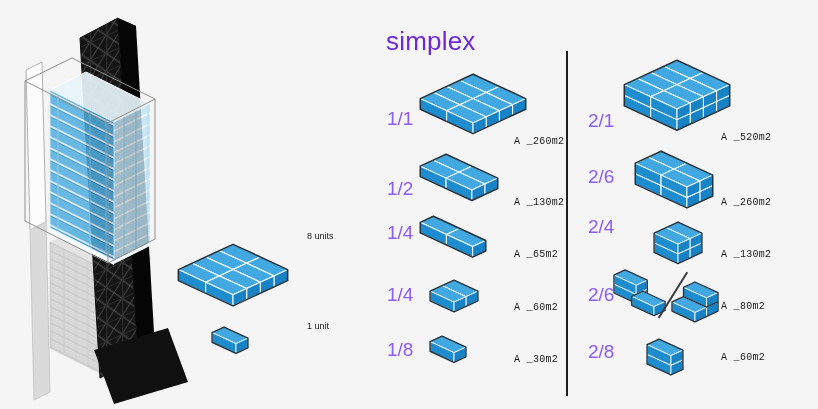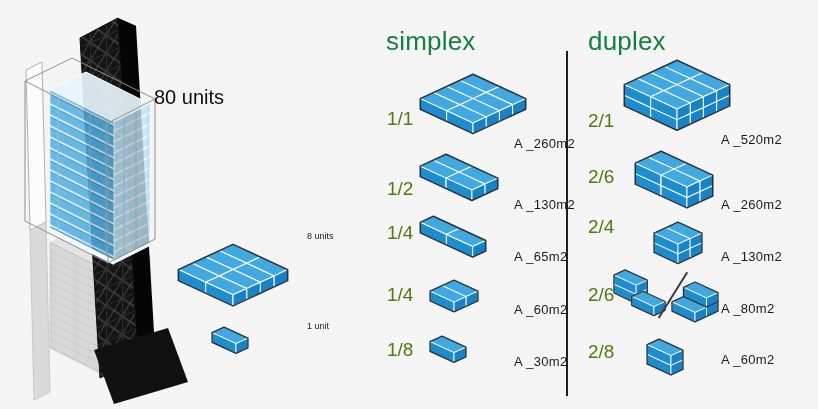--- a/index.html
+++ b/index.html
@@ -1,21 +1,21 @@
 <!DOCTYPE html>
 <html><head>
 <meta charset="utf-8">
 <style>
   html,body{margin:0;padding:0;}
   body{font-family:"Liberation Sans","DejaVu Sans",sans-serif;background:#ffffff;}
   .stage{position:relative;width:818px;height:409px;background:#f5f5f5;overflow:hidden;}
   .abs{position:absolute;}
-  .col-title{font-size:26px;color:#15803d;letter-spacing:0.2px;}
-  .fraction{font-size:19px;color:#4d7c0f;}
-  .area-label{font-size:13px;color:#1a1a1a;letter-spacing:0.3px;}
+  .col-title{font-size:26px;color:#6d28d9;letter-spacing:0.2px;}
+  .fraction{font-size:19px;color:#8b5cf6;}
+  .area-label{font-size:10px;color:#1a1a1a;letter-spacing:0.3px;font-family:Liberation Mono, monospace;}
   .big-label{font-size:20px;color:#0e0e0e;}
   .small-label{font-size:9px;color:#1a1a1a;margin-left:25px;}
   .divider{width:2px;background:#1f1f1f;}
   .slash{width:1.6px;background:#3a3a3a;transform:rotate(32deg);}
   svg{display:block;}
 </style>
 </head>
 <body>
 
 <div class="stage">
@@ -75,21 +75,20 @@
       <polygon points="40,222 104,254 104,259 40,227" fill="#f6fbfe"></polygon>
       <polygon points="104,254 140,236 140,240 104,258" fill="#eef7fc"></polygon>
     </g>
 
     <g stroke="#8f8f8f" fill="none" stroke-width="1">
       <polygon points="62,52 145,93 98,117 15,75"></polygon>
       <path d="M15,75 L15,215 L98,257 L145,233 L145,93 M98,117 L98,257"></path>
     </g>
   </svg>
 
-  <div class="abs big-label" style="left:154px;top:86px">80 units</div>
 
   <svg class="abs" style="left:176px;top:242px;width:114px" viewBox="-72.28 -17 144.56 84">
       <polygon points="0.00,-14.00 34.64,2.00 17.32,10.00 -17.32,-6.00" fill="#41a8e1" stroke="#f2f8fc" stroke-width="1.4" stroke-linejoin="round"></polygon>
       <polygon points="-17.32,8.00 17.32,24.00 17.32,10.00 -17.32,-6.00" fill="#1d8dd0" stroke="#f2f8fc" stroke-width="1.4" stroke-linejoin="round"></polygon>
       <polygon points="34.64,16.00 17.32,24.00 17.32,10.00 34.64,2.00" fill="#1783c6" stroke="#f2f8fc" stroke-width="1.4" stroke-linejoin="round"></polygon>
       <polygon points="-17.32,-6.00 17.32,10.00 0.00,18.00 -34.64,2.00" fill="#41a8e1" stroke="#f2f8fc" stroke-width="1.4" stroke-linejoin="round"></polygon>
       <polygon points="-34.64,16.00 0.00,32.00 0.00,18.00 -34.64,2.00" fill="#1d8dd0" stroke="#f2f8fc" stroke-width="1.4" stroke-linejoin="round"></polygon>
       <polygon points="17.32,24.00 0.00,32.00 0.00,18.00 17.32,10.00" fill="#1783c6" stroke="#f2f8fc" stroke-width="1.4" stroke-linejoin="round"></polygon>
       <polygon points="34.64,2.00 69.28,18.00 51.96,26.00 17.32,10.00" fill="#41a8e1" stroke="#f2f8fc" stroke-width="1.4" stroke-linejoin="round"></polygon>
       <polygon points="17.32,24.00 51.96,40.00 51.96,26.00 17.32,10.00" fill="#1d8dd0" stroke="#f2f8fc" stroke-width="1.4" stroke-linejoin="round"></polygon>
@@ -199,21 +198,20 @@
   <svg class="abs" style="left:428px;top:334px;width:40px" viewBox="-20.32 -17 57.96 44">
       <polygon points="0.00,-14.00 34.64,2.00 17.32,10.00 -17.32,-6.00" fill="#41a8e1" stroke="#f2f8fc" stroke-width="1.4" stroke-linejoin="round"></polygon>
       <polygon points="-17.32,8.00 17.32,24.00 17.32,10.00 -17.32,-6.00" fill="#1d8dd0" stroke="#f2f8fc" stroke-width="1.4" stroke-linejoin="round"></polygon>
       <polygon points="34.64,16.00 17.32,24.00 17.32,10.00 34.64,2.00" fill="#1783c6" stroke="#f2f8fc" stroke-width="1.4" stroke-linejoin="round"></polygon>
       <polygon points="-17.32,-6.00 0.00,-14.00 34.64,2.00 34.64,16.00 17.32,24.00 -17.32,8.00" fill="none" stroke="#22313c" stroke-width="2" stroke-linejoin="round"></polygon>
     </svg>
   <div class="abs area-label" style="left:514px;top:354px">A _30m2</div>
 
   <div class="abs divider" style="left:566px;top:51px;height:345px"></div>
 
-  <div class="abs col-title" style="left:588px;top:26px">duplex</div>
 
   <div class="abs fraction" style="left:588px;top:110px">2/1</div>
   <svg class="abs" style="left:622px;top:58px;width:110px" viewBox="-72.28 -31 144.56 98">
       <polygon points="0.00,-14.00 34.64,2.00 17.32,10.00 -17.32,-6.00" fill="#41a8e1" stroke="#f2f8fc" stroke-width="1.4" stroke-linejoin="round"></polygon>
       <polygon points="-17.32,8.00 17.32,24.00 17.32,10.00 -17.32,-6.00" fill="#1d8dd0" stroke="#f2f8fc" stroke-width="1.4" stroke-linejoin="round"></polygon>
       <polygon points="34.64,16.00 17.32,24.00 17.32,10.00 34.64,2.00" fill="#1783c6" stroke="#f2f8fc" stroke-width="1.4" stroke-linejoin="round"></polygon>
       <polygon points="-17.32,-6.00 17.32,10.00 0.00,18.00 -34.64,2.00" fill="#41a8e1" stroke="#f2f8fc" stroke-width="1.4" stroke-linejoin="round"></polygon>
       <polygon points="-34.64,16.00 0.00,32.00 0.00,18.00 -34.64,2.00" fill="#1d8dd0" stroke="#f2f8fc" stroke-width="1.4" stroke-linejoin="round"></polygon>
       <polygon points="17.32,24.00 0.00,32.00 0.00,18.00 17.32,10.00" fill="#1783c6" stroke="#f2f8fc" stroke-width="1.4" stroke-linejoin="round"></polygon>
       <polygon points="34.64,2.00 69.28,18.00 51.96,26.00 17.32,10.00" fill="#41a8e1" stroke="#f2f8fc" stroke-width="1.4" stroke-linejoin="round"></polygon>

